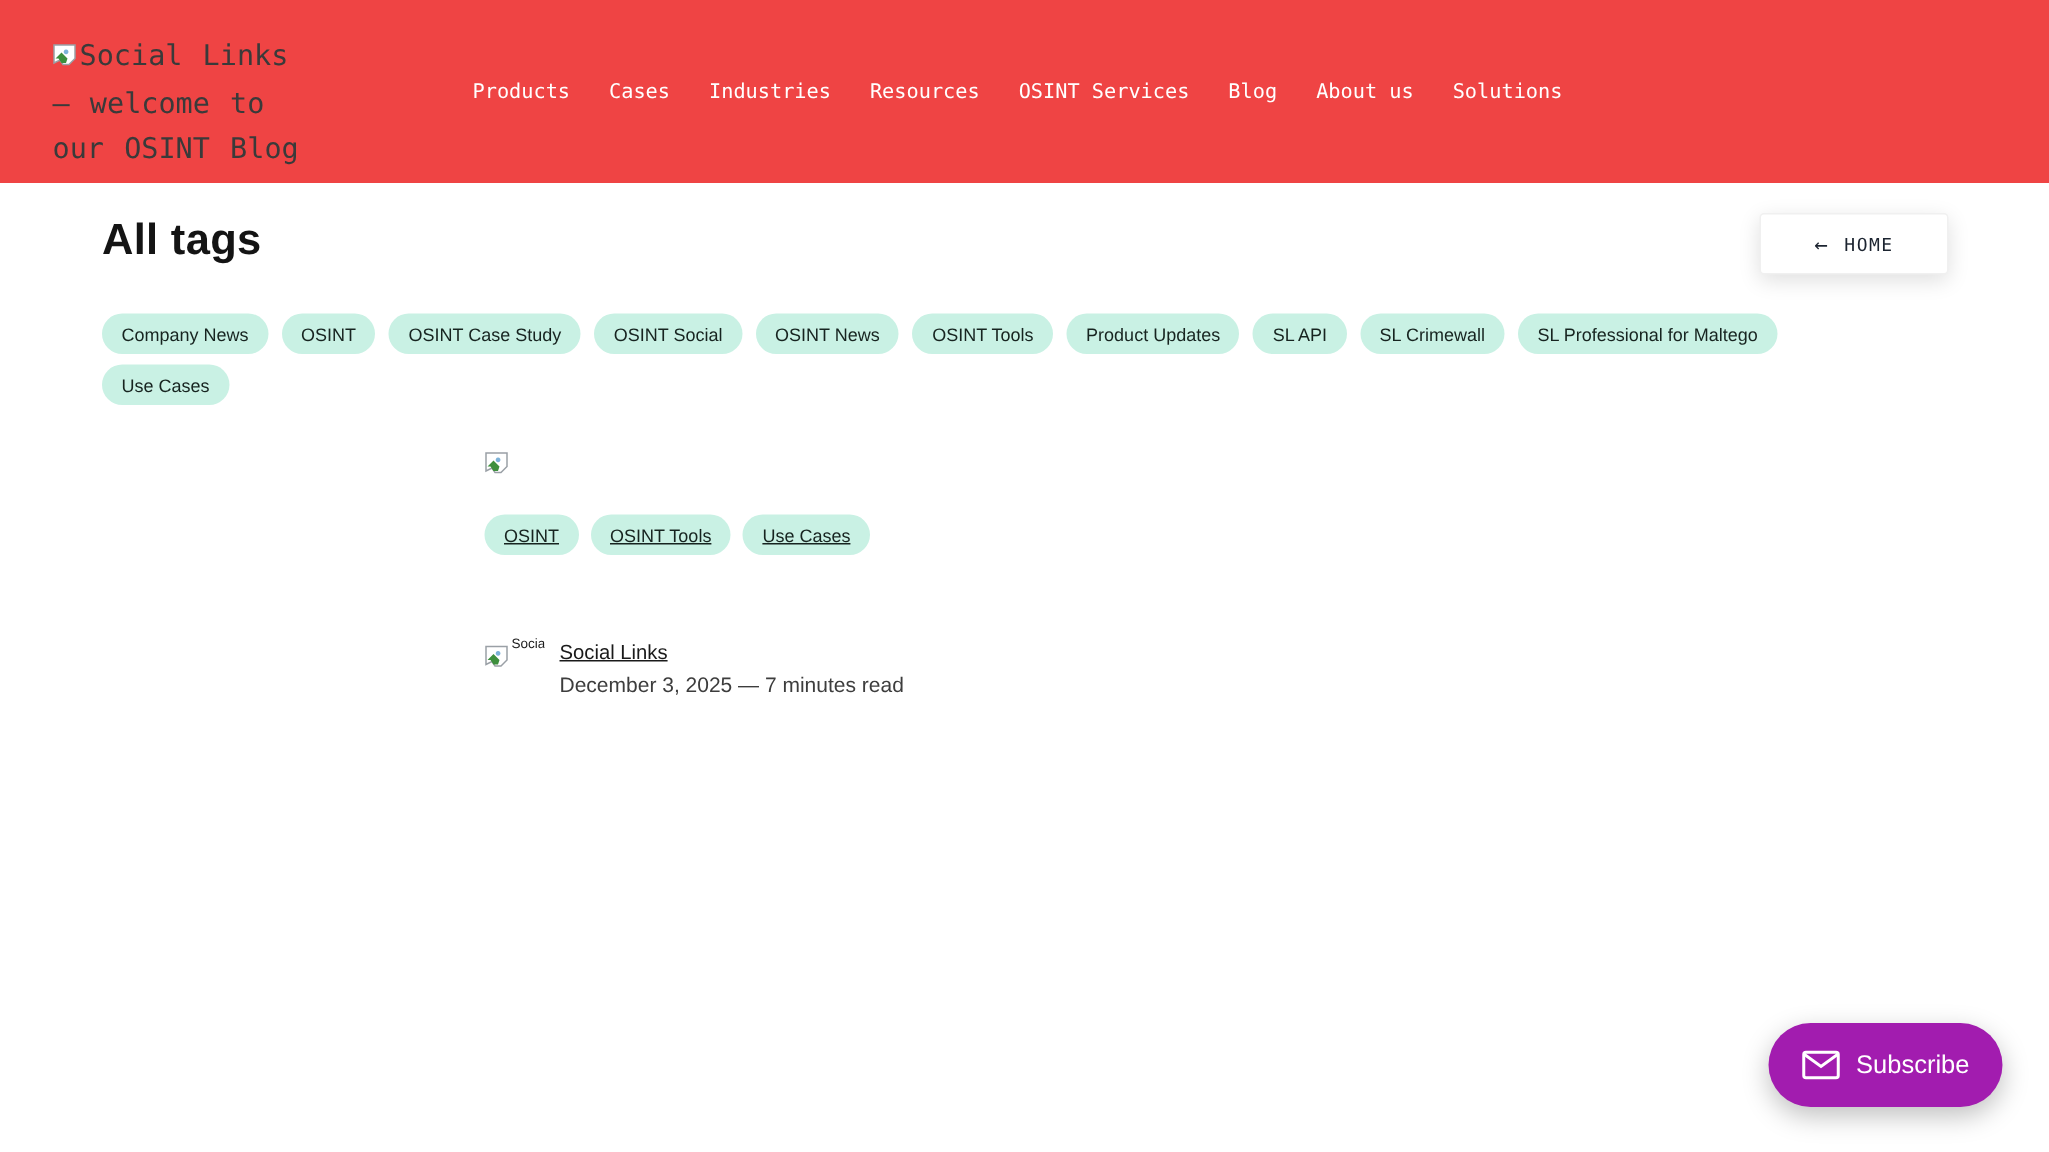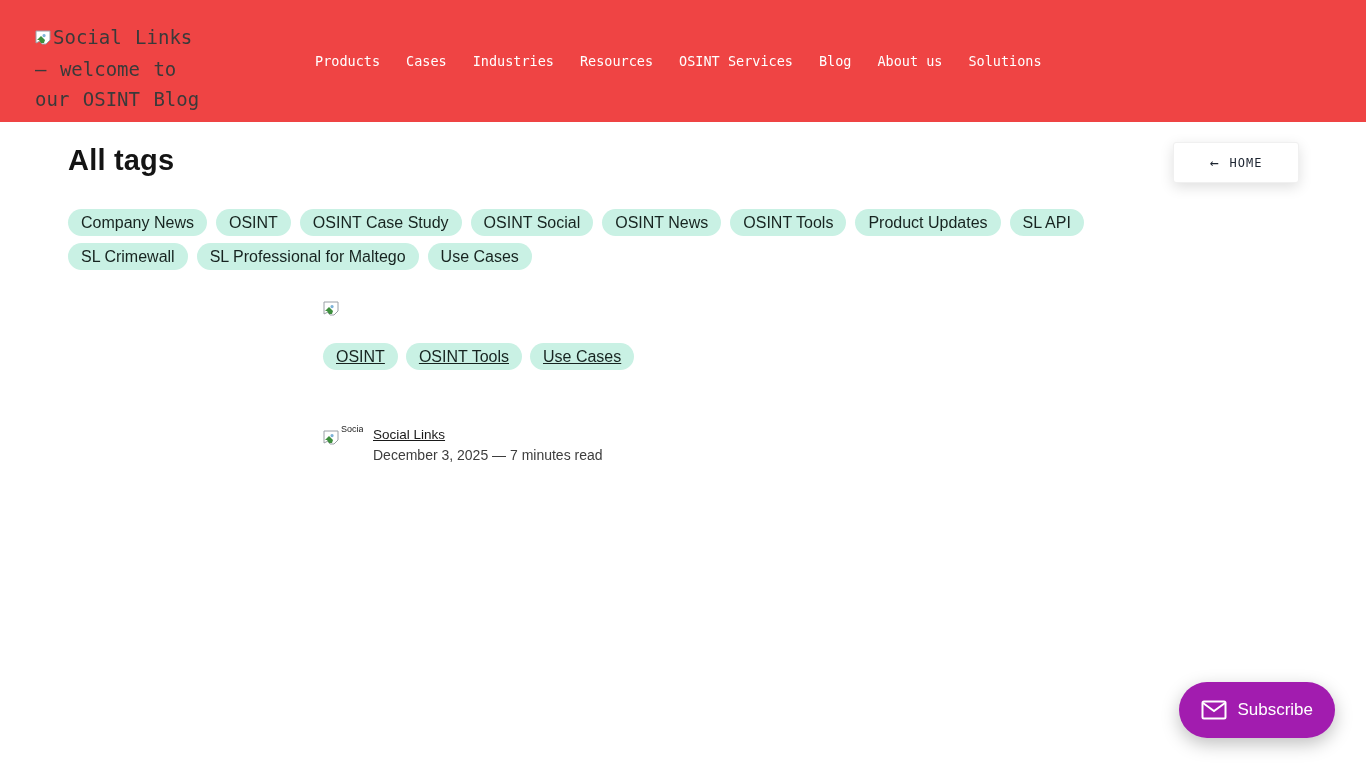--- a/index.html
+++ b/index.html
@@ -51,21 +51,21 @@
   }
   .home-button .arrow { font-size: 15px; }
 
   .tags-wrap {
     padding: 0 60px 0 68px; margin-top: 26px;
     display: flex; flex-wrap: wrap; gap: 7px 9px; max-width: 1260px;
   }
   .pill {
     background: #c9f1e4; color: #172420;
     border-radius: 14px; height: 27px; display: inline-flex; align-items: center;
-    padding: 0 13px; font-size: 16px; cursor: pointer; white-space: nowrap;
+    padding: 0 13px; font-size: 12px; cursor: pointer; white-space: nowrap;
     text-decoration: none;
   }
 
   
   .article { margin: 31px 0 0 323px; width: 700px; }
   .article-title {
     font-size: 54px; line-height: 80px; font-weight: bold; color: #121212;
     letter-spacing: -0.5px;
   }
   .hero-broken { margin-top: 30px; height: 18px; }

